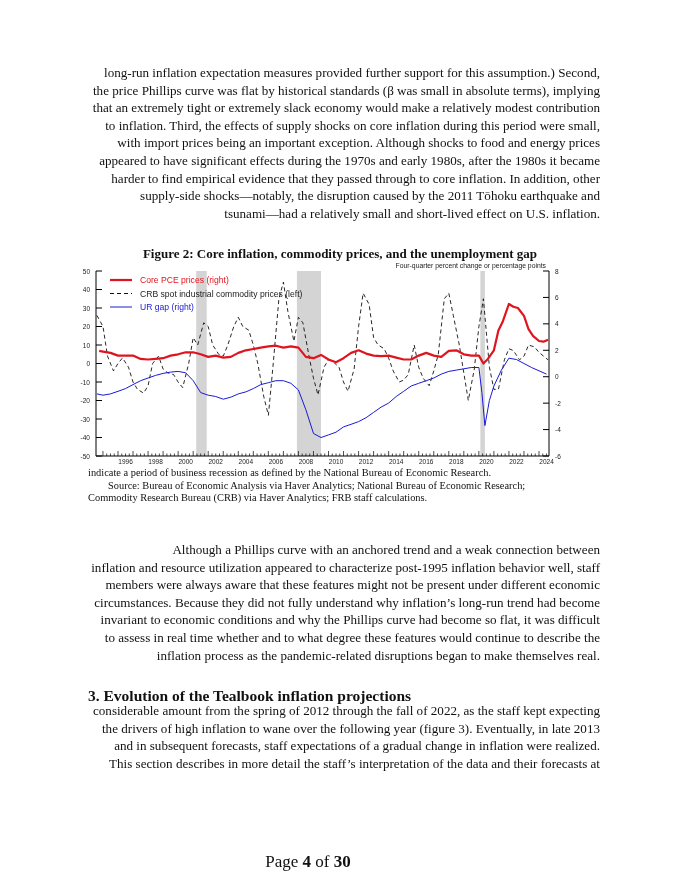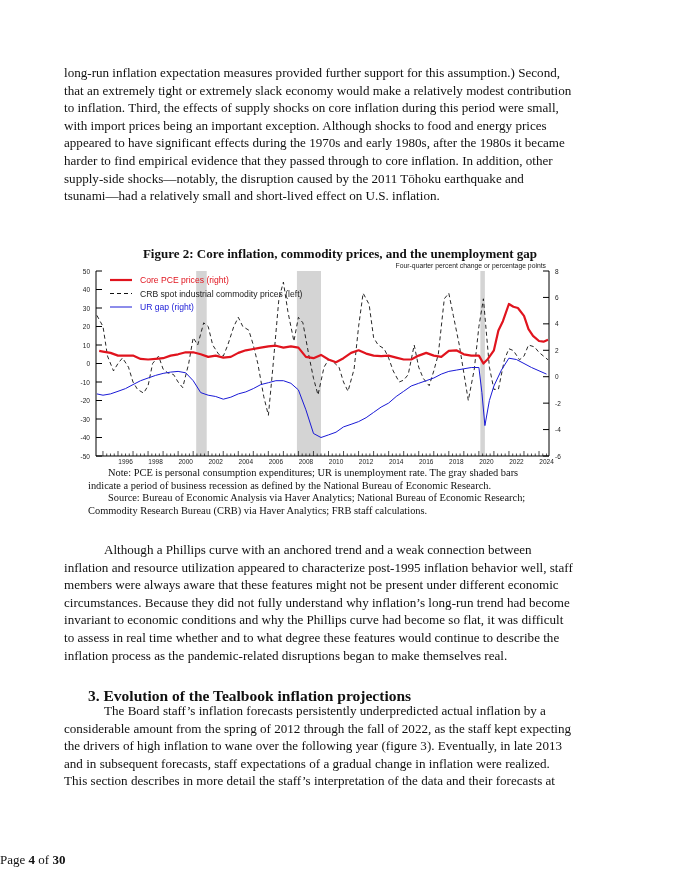--- a/index.html
+++ b/index.html
@@ -1,34 +1,35 @@
 <!DOCTYPE html>
 <html><head>
 <meta charset="utf-8">
 <style>
   html, body { margin: 0; padding: 0; background: #ffffff; }
   body { width: 680px; height: 880px; position: relative; overflow: hidden;
          font-family: "Liberation Serif", serif; color: #111; }
-  .para { position: absolute; left: 64px; width: 520px; font-size: 13.1px; line-height: 17.6px; margin: 0; }
+  .para { position: absolute; left: 80px; width: 520px; font-size: 13.1px; line-height: 17.6px; margin: 0; text-align: right; }
   .para .ln { display: block; white-space: nowrap; }
   .indent { padding-left: 40px; }
   .fig-title { position: absolute; left: 0; width: 680px; top: 246px; text-align: center;
                font-weight: bold; font-size: 13px; }
   .chart { position: absolute; left: 0; top: 0; }
   .note { position: absolute; left: 88px; width: 500px; top: 467px; font-size: 10.4px; line-height: 12.6px; }
   .note .ln { display: block; white-space: nowrap; }
   .h3 { position: absolute; left: 80px; top: 679px; font-weight: bold; font-size: 15.5px; margin: 8px; }
-  .footer { position: absolute; top: 852px; left: 0; width: 616px; font-size: 13px; }
+  .footer { position: absolute; top: 852px; left: 0; width: 616px; text-align: center; font-size: 17px; }
   .footer b { font-weight: bold; }
 </style>
 </head>
 <body>
 
 <div class="para" style="top:64px;">
   <span class="ln">long-run inflation expectation measures provided further support for this assumption.)  Second,</span>
+  <span class="ln">the price Phillips curve was flat by historical standards (β was small in absolute terms), implying</span>
   <span class="ln">that an extremely tight or extremely slack economy would make a relatively modest contribution</span>
   <span class="ln">to inflation.  Third, the effects of supply shocks on core inflation during this period were small,</span>
   <span class="ln">with import prices being an important exception.  Although shocks to food and energy prices</span>
   <span class="ln">appeared to have significant effects during the 1970s and early 1980s, after the 1980s it became</span>
   <span class="ln">harder to find empirical evidence that they passed through to core inflation.  In addition, other</span>
   <span class="ln">supply-side shocks—notably, the disruption caused by the 2011 Tōhoku earthquake and</span>
   <span class="ln">tsunami—had a relatively small and short-lived effect on U.S. inflation.</span>
 </div>
 
 <div class="fig-title">Figure 2:  Core inflation, commodity prices, and the unemployment gap</div>
@@ -226,40 +227,38 @@
       <line x1="110" y1="280" x2="132" y2="280" stroke="#e0141e" stroke-width="2.2"></line>
       <text x="140" y="283" font-size="8.6" fill="#e0141e">Core PCE prices (right)</text>
       <line x1="110" y1="293.5" x2="132" y2="293.5" stroke="#111111" stroke-width="1" stroke-dasharray="4,3"></line>
       <text x="140" y="296.5" font-size="8.6" fill="#222">CRB spot industrial commodity prices (left)</text>
       <line x1="110" y1="307" x2="132" y2="307" stroke="#1a1ad6" stroke-width="1"></line>
       <text x="140" y="310" font-size="8.6" fill="#1a1ad6">UR gap (right)</text>
     </g>
 </svg>
 
 <div class="note">
-  <span class="ln" style="padding-left:20px;">Note:  PCE is personal consumption expenditures; UR is unemployment rate.  The gray shaded bars</span>
   <span class="ln">indicate a period of business recession as defined by the National Bureau of Economic Research.</span>
   <span class="ln" style="padding-left:20px;">Source:  Bureau of Economic Analysis via Haver Analytics; National Bureau of Economic Research;</span>
   <span class="ln">Commodity Research Bureau (CRB) via Haver Analytics; FRB staff calculations.</span>
 </div>
 
 <div class="para" style="top:541px;">
   <span class="ln indent">Although a Phillips curve with an anchored trend and a weak connection between</span>
   <span class="ln">inflation and resource utilization appeared to characterize post-1995 inflation behavior well, staff</span>
   <span class="ln">members were always aware that these features might not be present under different economic</span>
   <span class="ln">circumstances.  Because they did not fully understand why inflation’s long-run trend had become</span>
   <span class="ln">invariant to economic conditions and why the Phillips curve had become so flat, it was difficult</span>
   <span class="ln">to assess in real time whether and to what degree these features would continue to describe the</span>
   <span class="ln">inflation process as the pandemic-related disruptions began to make themselves real.</span>
 </div>
 
 <h3 class="h3">3.  Evolution of the Tealbook inflation projections</h3>
 
 <div class="para" style="top:702px;">
-  <span class="ln indent">The Board staff’s inflation forecasts persistently underpredicted actual inflation by a</span>
   <span class="ln">considerable amount from the spring of 2012 through the fall of 2022, as the staff kept expecting</span>
   <span class="ln">the drivers of high inflation to wane over the following year (figure 3).  Eventually, in late 2013</span>
   <span class="ln">and in subsequent forecasts, staff expectations of a gradual change in inflation were realized.</span>
   <span class="ln">This section describes in more detail the staff’s interpretation of the data and their forecasts at</span>
 </div>
 
 <div class="footer">
   <span>Page </span><b>4</b><span> of </span><b>30</b>
 </div>
 

